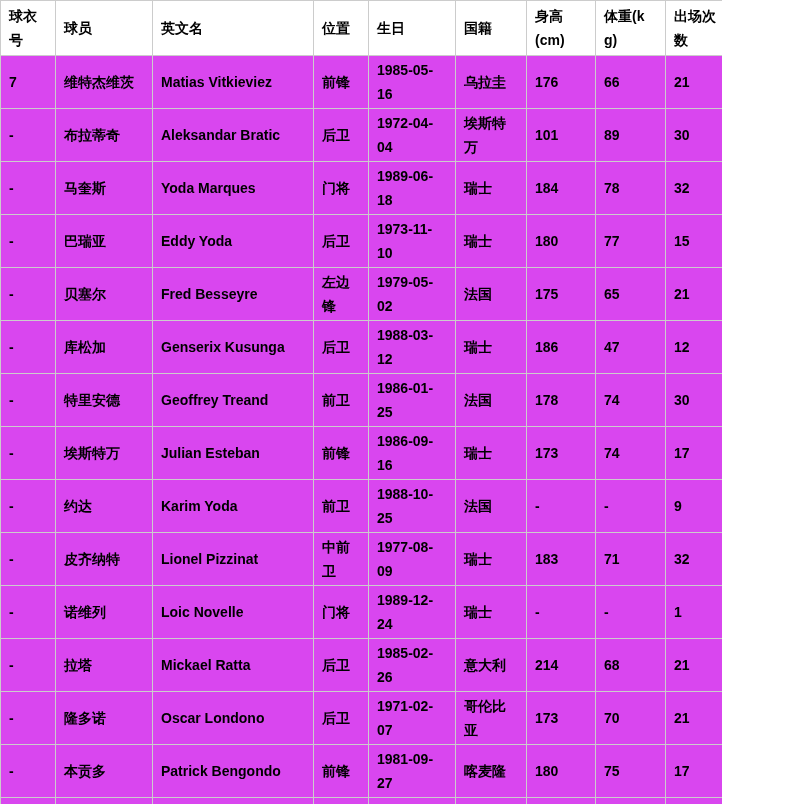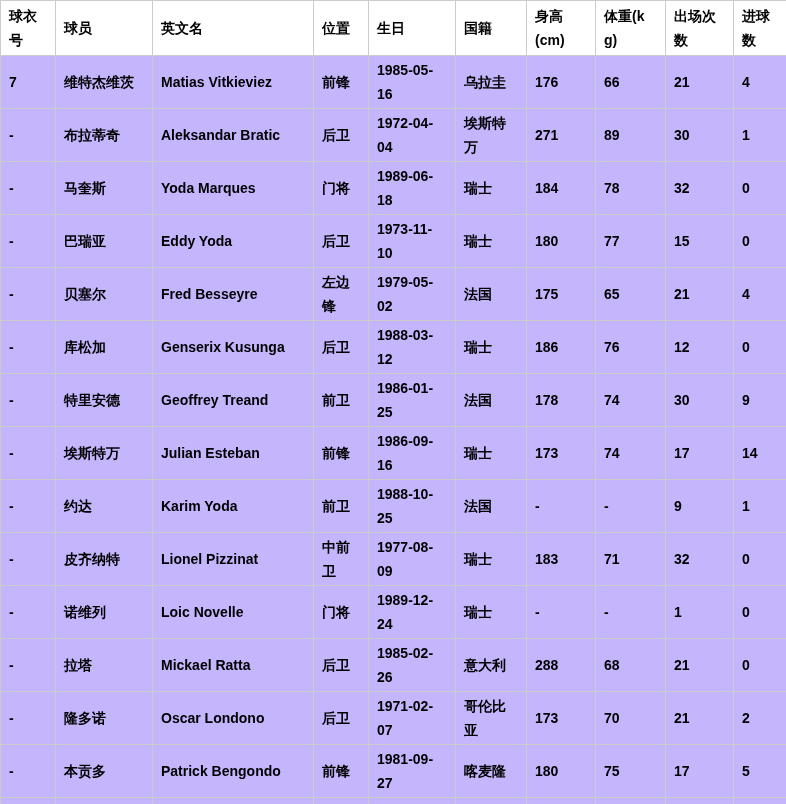--- a/index.html
+++ b/index.html
@@ -2,24 +2,24 @@
 <html><head>
 <meta charset="utf-8">
 <style>
   html, body {
     margin: 0;
     padding: 0;
     background: #ffffff;
     font-family: "Liberation Sans", "DejaVu Sans", sans-serif;
   }
   .page {
-    width: 786px;
+    width: 722px;
     height: 804px;
     overflow: hidden;
-    background: #c4b5fd;
+    background: #d946ef;
   }
   table.players {
     border-collapse: collapse;
     table-layout: fixed;
     width: 786px;
   }
   table.players th,
   table.players td {
     border: 1px solid #cccccc;
     font-weight: bold;
@@ -95,21 +95,21 @@
           <td>21</td>
           <td>4</td>
         </tr>
         <tr>
           <td>-</td>
           <td>布拉蒂奇</td>
           <td>Aleksandar Bratic</td>
           <td>后卫</td>
           <td>1972-04-04</td>
           <td>埃斯特万</td>
-          <td>271</td>
+          <td>101</td>
           <td>89</td>
           <td>30</td>
           <td>1</td>
         </tr>
         <tr>
           <td>-</td>
           <td>马奎斯</td>
           <td>Yoda Marques</td>
           <td>门将</td>
           <td>1989-06-18</td>
@@ -145,21 +145,21 @@
           <td>4</td>
         </tr>
         <tr>
           <td>-</td>
           <td>库松加</td>
           <td>Genserix Kusunga</td>
           <td>后卫</td>
           <td>1988-03-12</td>
           <td>瑞士</td>
           <td>186</td>
-          <td>76</td>
+          <td>47</td>
           <td>12</td>
           <td>0</td>
         </tr>
         <tr>
           <td>-</td>
           <td>特里安德</td>
           <td>Geoffrey Treand</td>
           <td>前卫</td>
           <td>1986-01-25</td>
           <td>法国</td>
@@ -217,21 +217,21 @@
           <td>1</td>
           <td>0</td>
         </tr>
         <tr>
           <td>-</td>
           <td>拉塔</td>
           <td>Mickael Ratta</td>
           <td>后卫</td>
           <td>1985-02-26</td>
           <td>意大利</td>
-          <td>288</td>
+          <td>214</td>
           <td>68</td>
           <td>21</td>
           <td>0</td>
         </tr>
         <tr>
           <td>-</td>
           <td>隆多诺</td>
           <td>Oscar Londono</td>
           <td>后卫</td>
           <td>1971-02-07</td>

